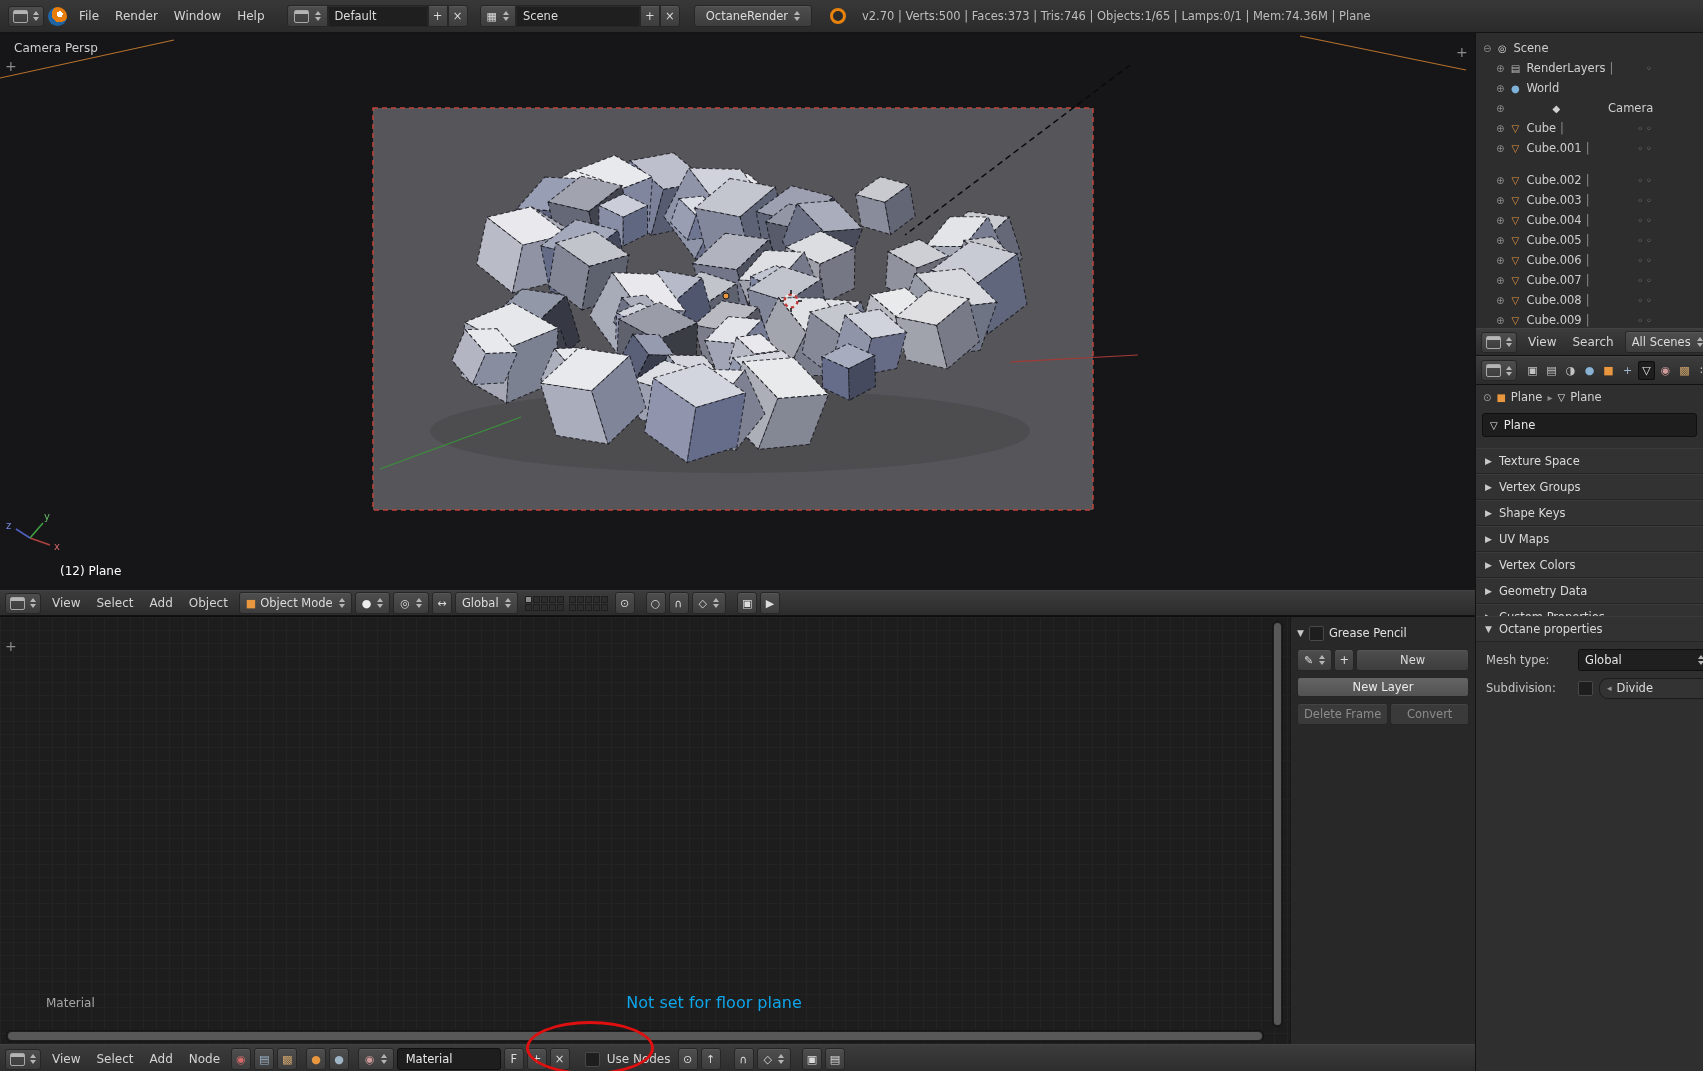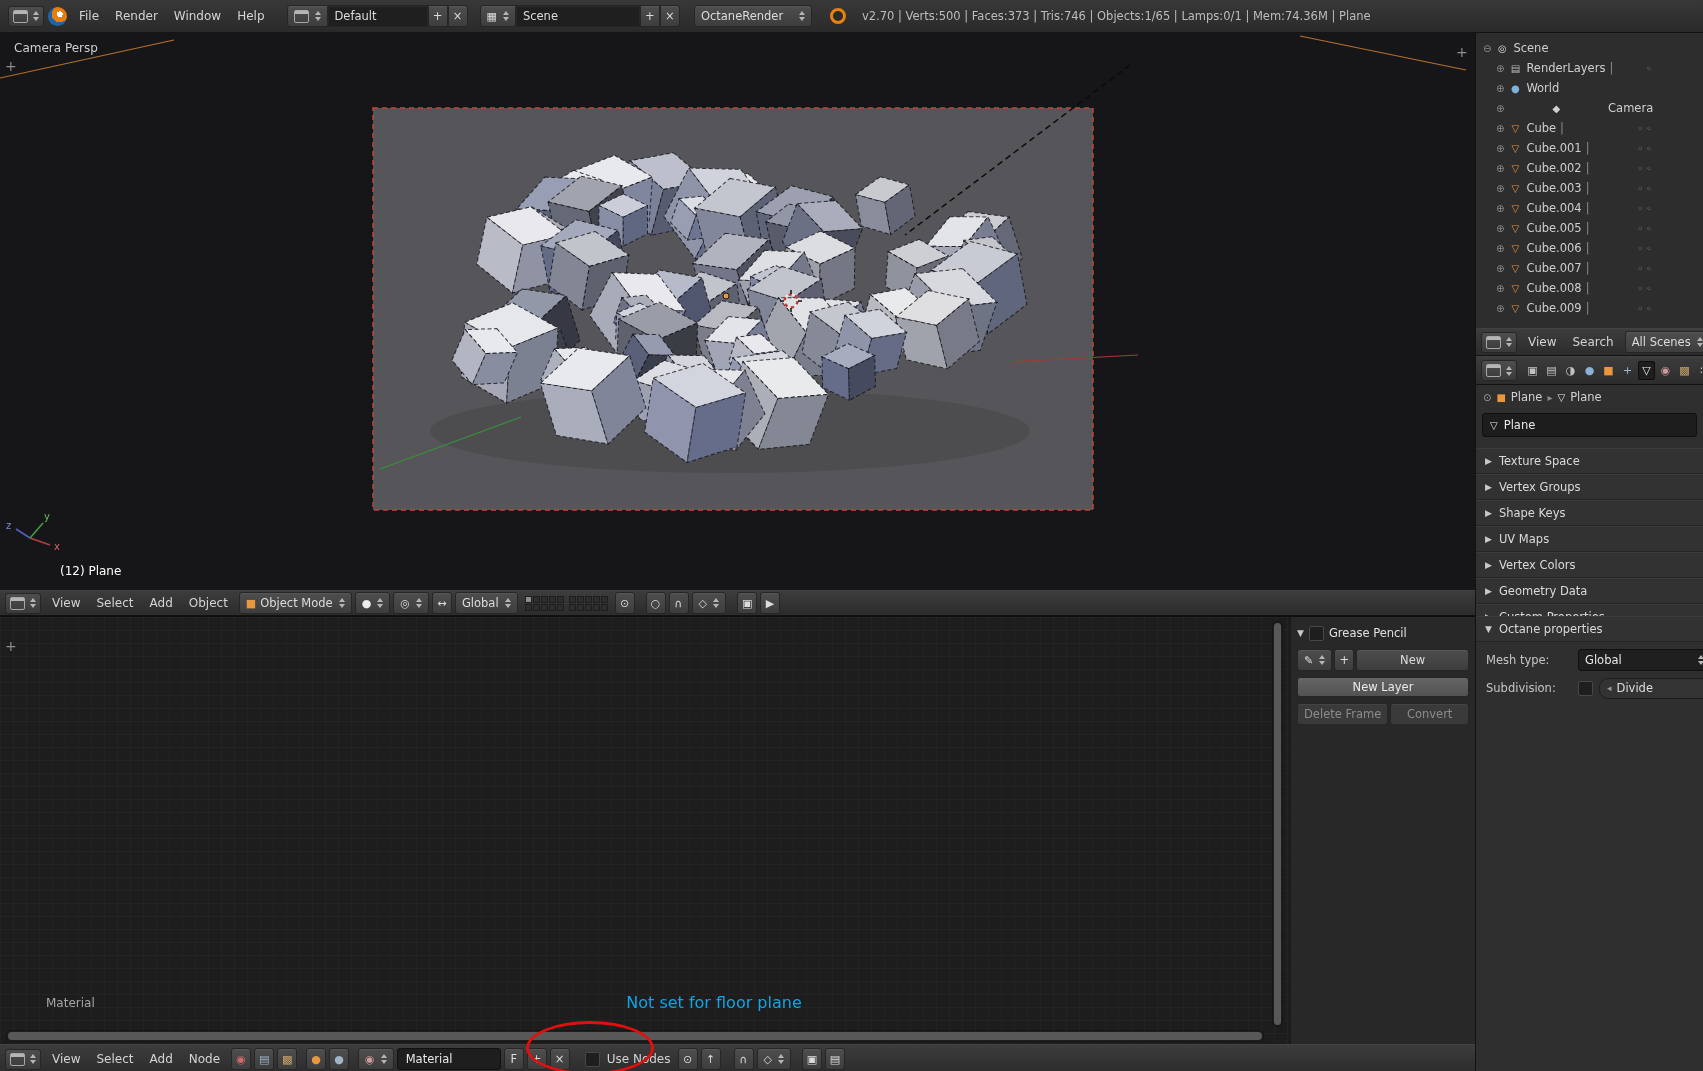--- a/index.html
+++ b/index.html
@@ -148,21 +148,21 @@
         <span class="glyph">▦</span>
         <span class="updn">
             <i class="u"></i>
             <i class="d"></i>
           </span>
       </span>
       <span class="btn dark name-cell" style="min-width:110px">Scene</span>
       <span class="btn sq">+</span>
       <span class="btn sq">×</span>
     </span>
-    <span class="btn" style="margin-left:10px;min-width:104px;justify-content:space-between">
+    <span class="btn" style="margin-left:10px;min-width:104px;justify-content:center">
       <span>OctaneRender</span>
       <span class="updn">
           <i class="u"></i>
           <i class="d"></i>
         </span>
     </span>
     <span class="logo-octane"></span>
     <span id="stats">v2.70 | Verts:500 | Faces:373 | Tris:746 | Objects:1/65 | Lamps:0/1 | Mem:74.36M | Plane</span>
   </header>
 
@@ -769,21 +769,21 @@
           </div>
 
           <div class="ol-row" data-type="mesh" style="padding-left: 17px;">
             <span class="ol-expander"></span>
             <span class="ol-icon"></span>
             <span class="ol-label">Cube.001</span>
             <span class="ol-suffix">|</span>
             <span class="ol-badges"></span>
           </div>
 
-          <div class="ol-row" data-type="mesh" style="padding-left: 17px;">
+          <div class="ol-row" data-type="mesh" style="padding-left: 17px; margin-top: 12px;">
             <span class="ol-expander"></span>
             <span class="ol-icon"></span>
             <span class="ol-label">Cube.002</span>
             <span class="ol-suffix">|</span>
             <span class="ol-badges"></span>
           </div>
 
           <div class="ol-row" data-type="mesh" style="padding-left: 17px;">
             <span class="ol-expander"></span>
             <span class="ol-icon"></span>

